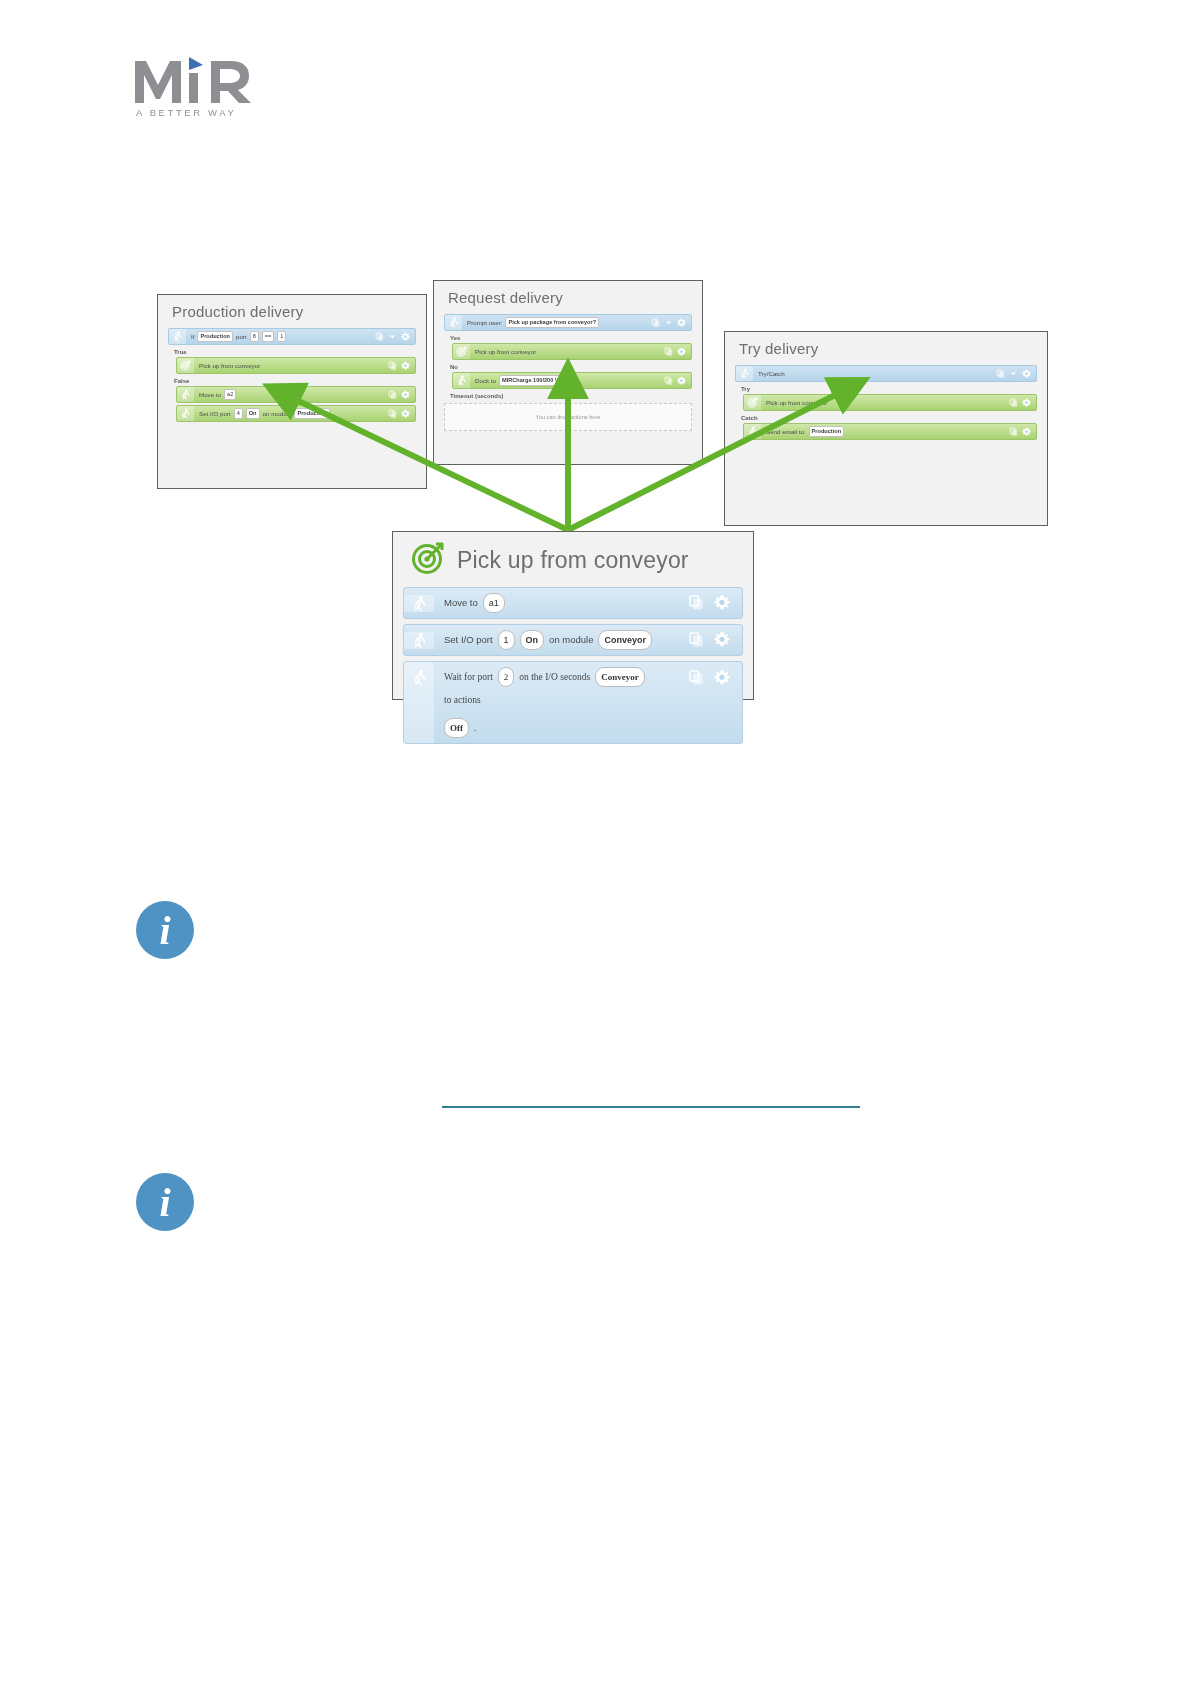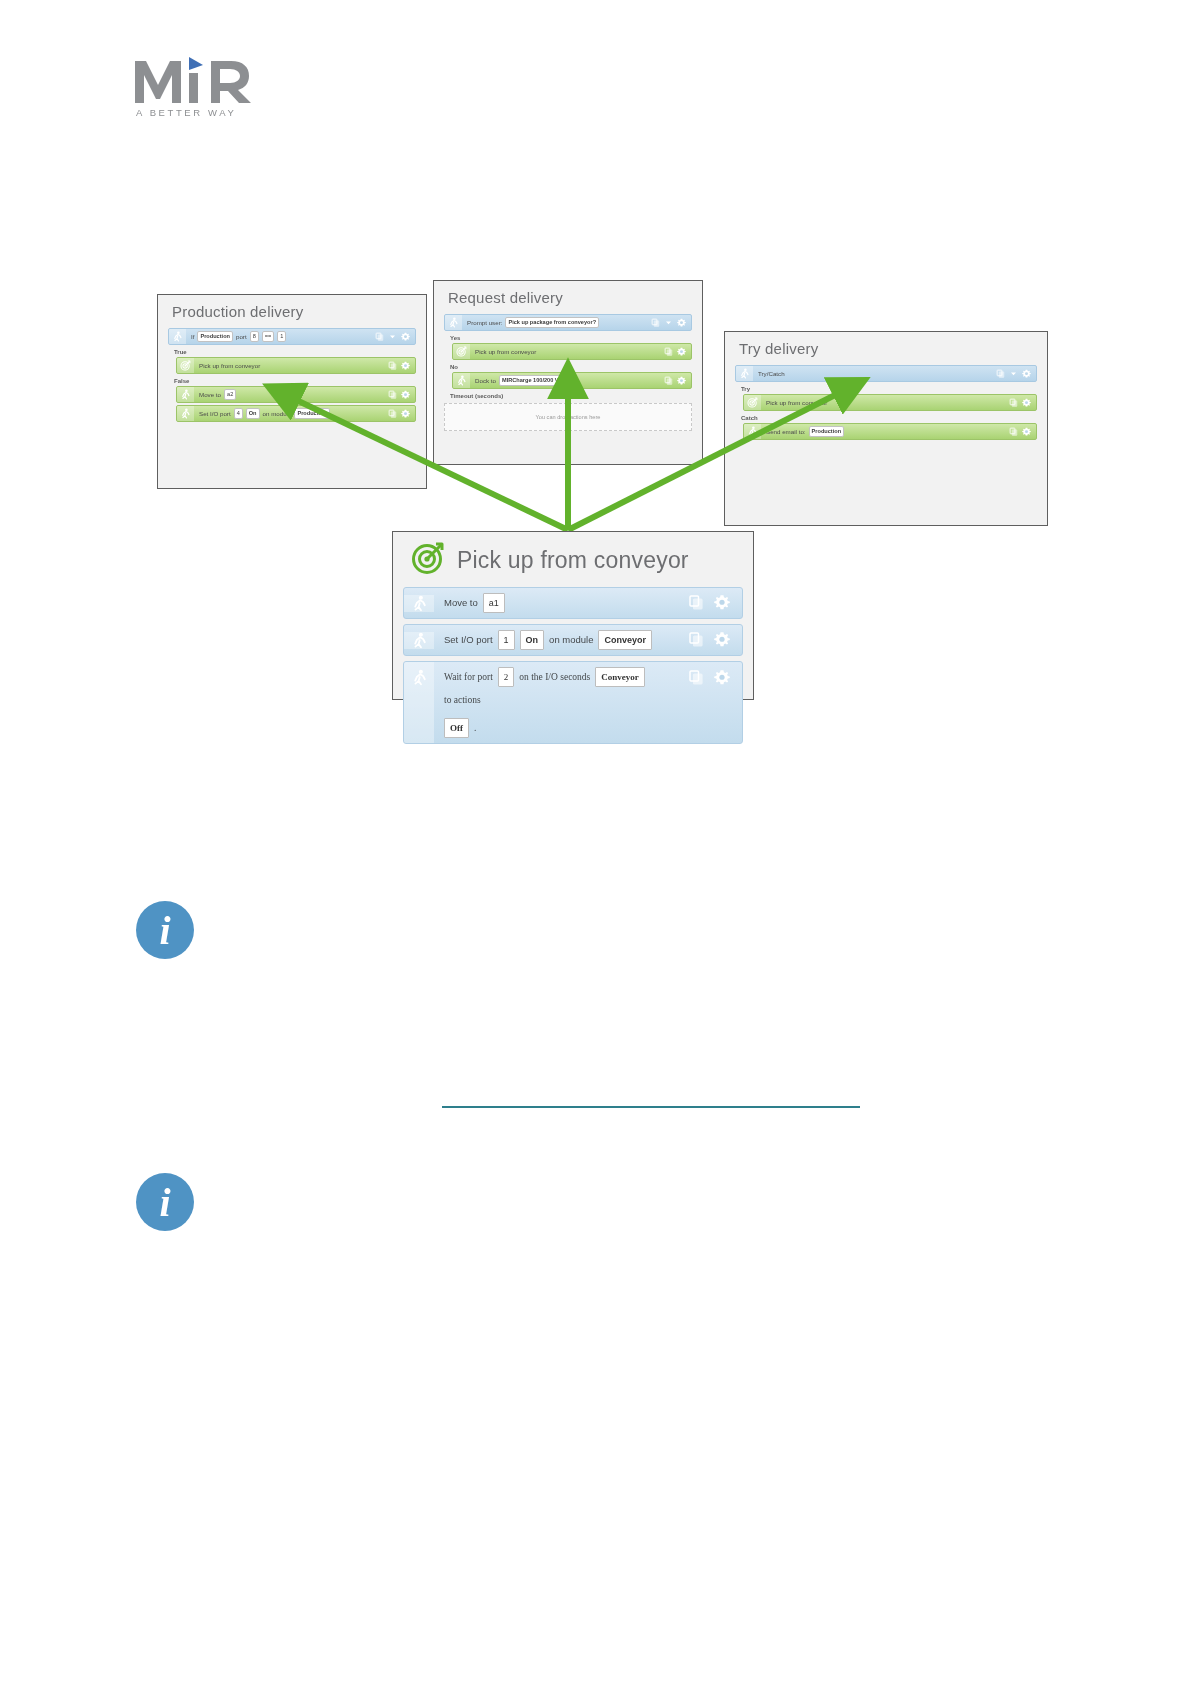--- a/index.html
+++ b/index.html
@@ -198,21 +198,21 @@
     display: flex;
     align-items: center;
     gap: 10px;
     padding: 0 12px;
   }
   .hrow.tall .hrow-ctrls { align-items: flex-start; padding-top: 7px; }
   .hchip {
     display: inline-block;
     background: #ffffff;
     border: 1px solid #bdbdbd;
-    border-radius: 1px;
+    border-radius: 9px;
     padding: 1px 5px;
     font-size: 9px;
     color: #333;
   }
   .hchip.bold { font-weight: bold; }
 
   
   .info-icon {
     position: absolute;
     width: 58px;

